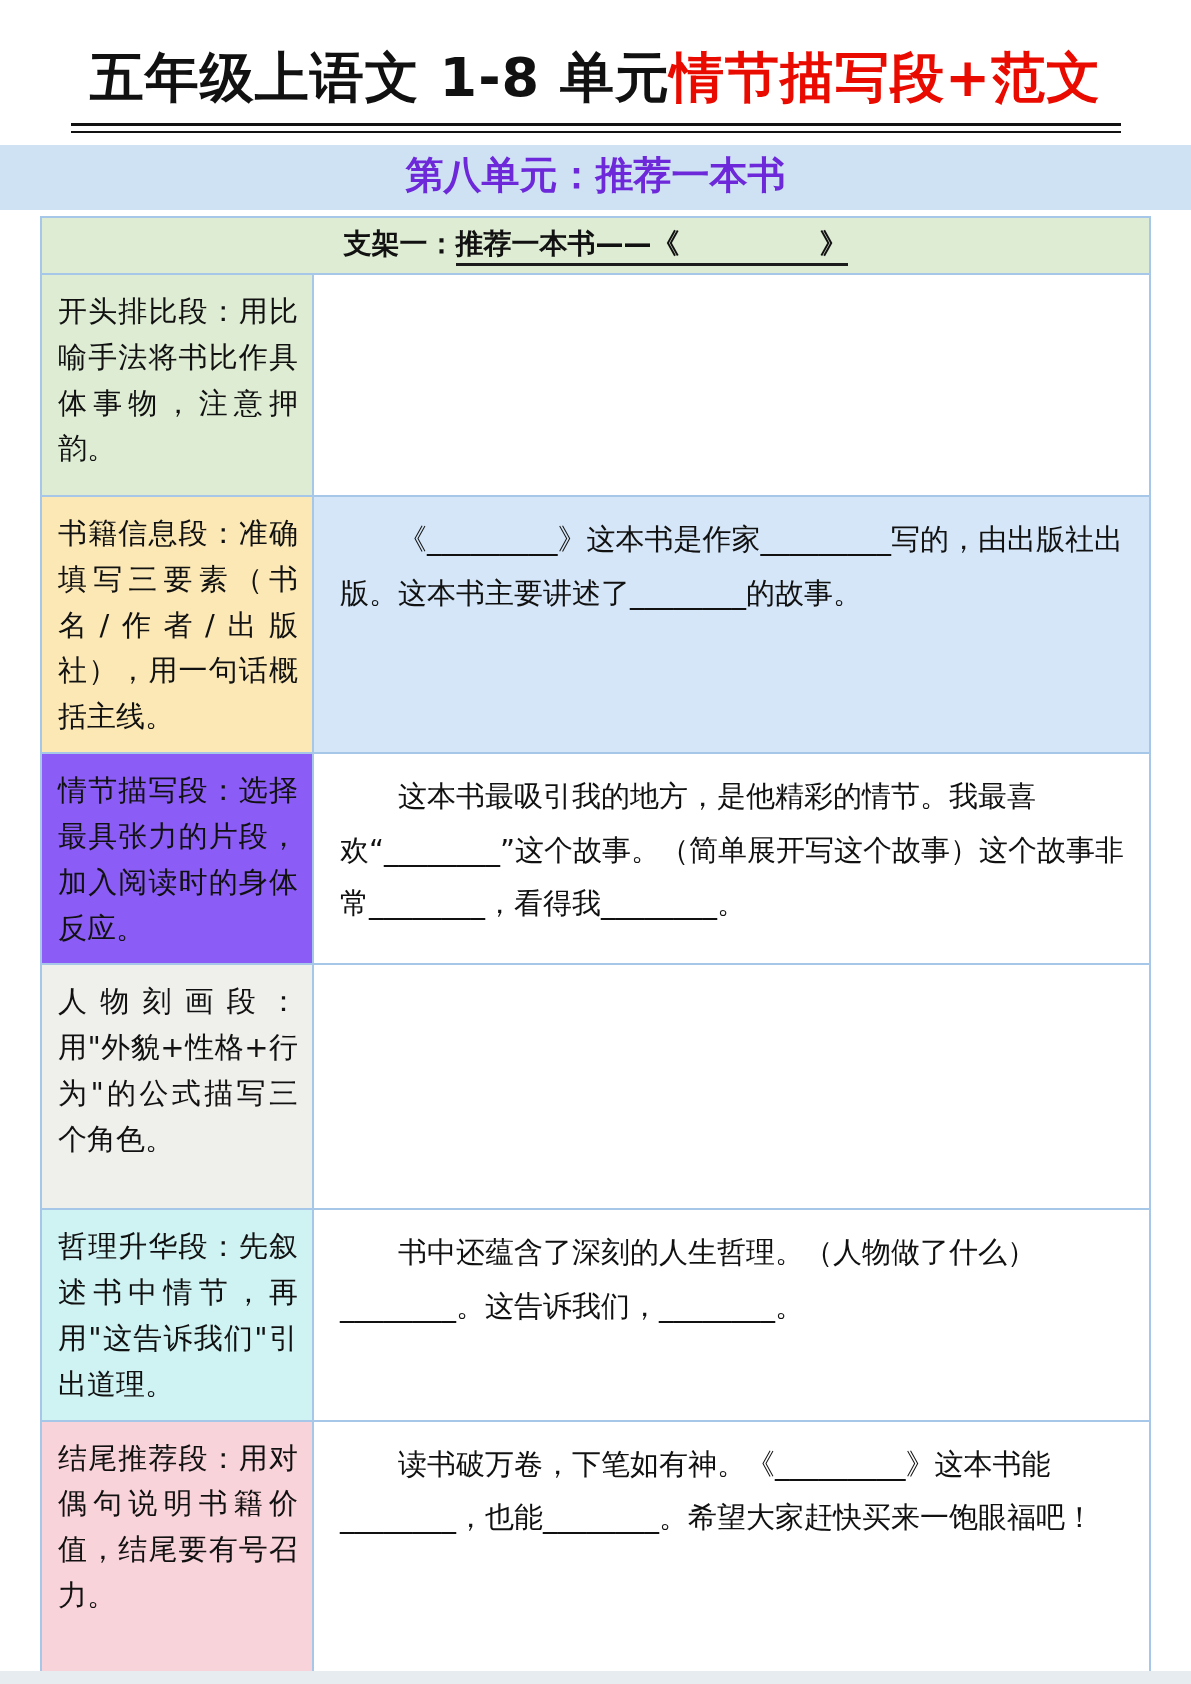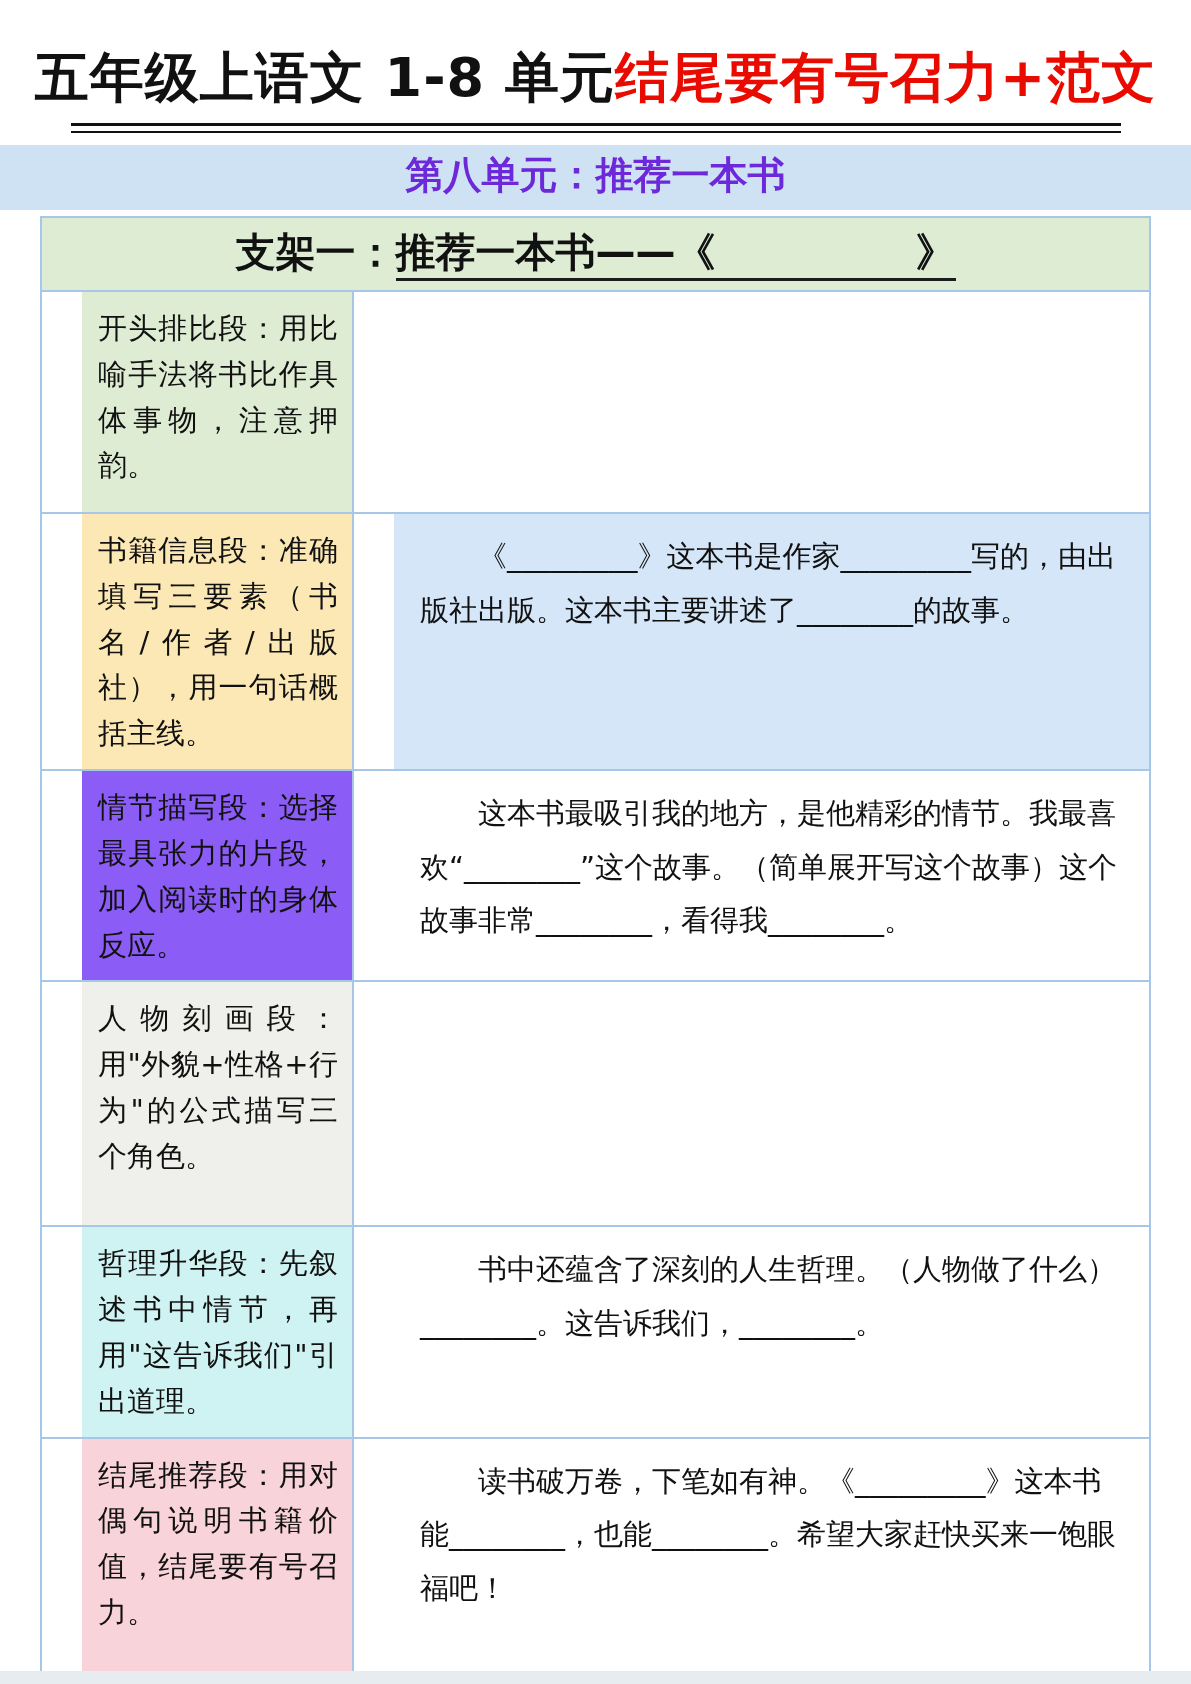--- a/index.html
+++ b/index.html
@@ -38,32 +38,32 @@
     padding:5px 0 9px;
   }
   .worksheet {
     margin:6px 40px 0;
     border:2px solid #a6c7e8;
     background:#ffffff;
   }
   .thead {
     background:#ddecd3;
     text-align:center;
-    font-size:40px;
+    font-size:28px;
     font-weight:bold;
     padding:7px 0 10px;
     border-bottom:2px solid #a6c7e8;
   }
   .thead .underlined {
     border-bottom:3px solid #1c1c1c;
     padding-bottom:3px;
   }
   .row { display:flex; border-bottom:2px solid #a6c7e8; }
   .row:last-child { border-bottom:none; }
-  .cell { box-sizing:border-box;margin-left:40px; }
+  .cell { box-sizing:border-box; }
   .cell.label {
     flex:0 0 272px;
     width:272px;
     padding:14px 14px 12px 16px;
     font-size:29px;
     line-height:1.58;
     text-align:justify;
     border-right:2px solid #a6c7e8;
   }
   .cell.content {
@@ -85,21 +85,21 @@
     height:13px;
     background:#e7ecf1;
   }
 </style>
 </head>
 <body>
 
 <div class="page">
 
   <div class="title">
-    <span class="t-black">五年级上语文 1-8 单元</span><span class="t-red">结尾要有号召力+范文</span>
+    <span class="t-black">五年级上语文 1-8 单元</span><span class="t-red">情节描写段+范文</span>
   </div>
 
   <div class="double-rule"></div>
 
   <div class="subtitle-band">第八单元：推荐一本书</div>
 
   <div class="worksheet">
 
     <div class="thead">
       <span>支架一：</span><span class="underlined">推荐一本书——《　　　　　》</span>

